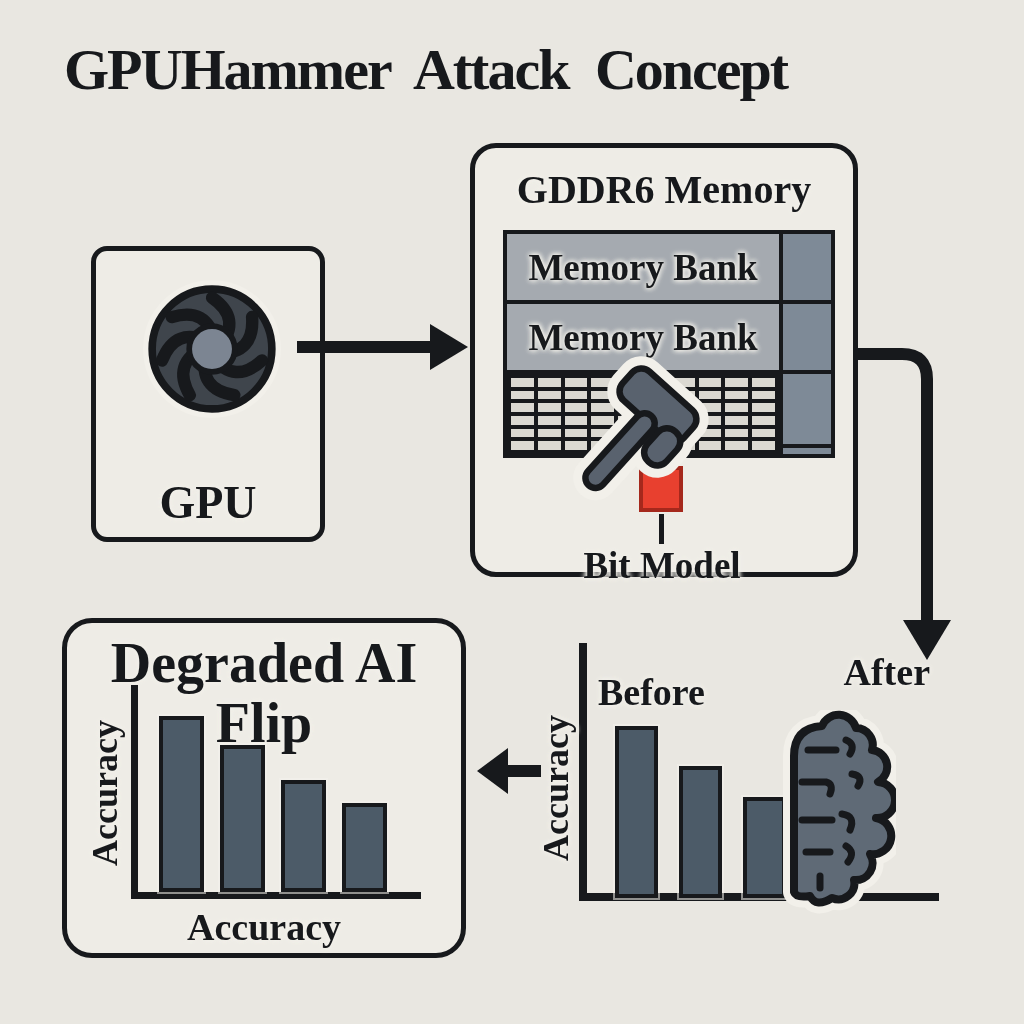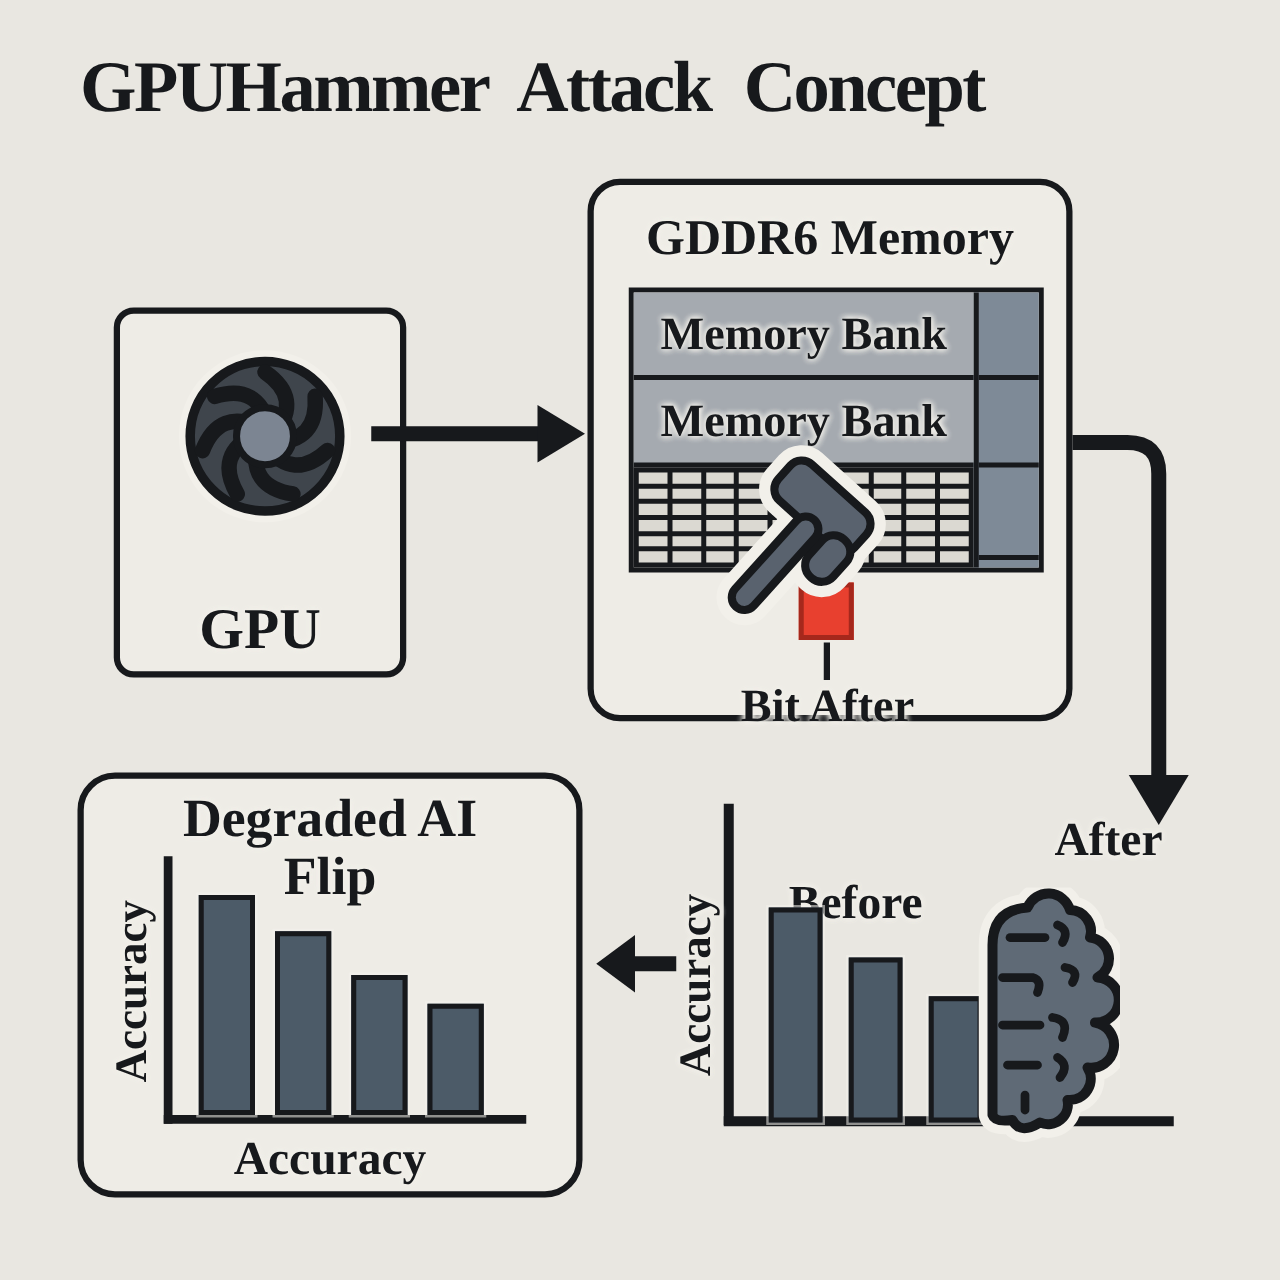--- a/index.html
+++ b/index.html
@@ -46,29 +46,29 @@
   
   .axis{position:absolute;background:var(--ink);}
   .bars{position:absolute;display:flex;align-items:flex-end;}
   .bar{background:var(--bar);border:4px solid var(--ink);box-sizing:border-box;
     box-shadow:0 0 0 2px rgba(244,242,236,.55);}
 
   
   .r-yaxis{left:579px;top:643px;width:8px;height:257px;}
   .r-xaxis{left:579px;top:893px;width:360px;height:8px;}
   .r-ylabel{left:556px;top:788px;transform:translate(-50%,-50%) rotate(-90deg);font-size:36px;font-weight:800;white-space:nowrap;}
-  .r-before{left:598px;top:700px;width:140px;text-align:right;font-size:38px;font-weight:800;}
+  .r-before{left:598px;top:670px;width:140px;text-align:left;font-size:38px;font-weight:800;}
   .r-after{left:790px;top:650px;width:140px;text-align:right;font-size:38px;font-weight:800;}
   .r-bars{left:615px;top:645px;width:176px;height:253px;gap:21px;z-index:1;}
   .r-bars .bar{width:43px;}
   .brain{position:absolute;left:772px;top:710px;z-index:2;}
 
   
   .degraded-box{left:62px;top:618px;width:404px;height:340px;border-radius:30px;}
-  .d-title{position:absolute;top:10px;left:0;right:0;text-align:center;font-size:43px;font-weight:800;line-height:1.08;}
+  .d-title{position:absolute;top:10px;left:0;right:0;text-align:center;font-size:56px;font-weight:800;line-height:1.08;}
   .d-yaxis{left:64px;top:62px;width:7px;height:214px;}
   .d-xaxis{left:64px;top:269px;width:290px;height:7px;}
   .d-ylabel{position:absolute;left:38px;top:170px;transform:translate(-50%,-50%) rotate(-90deg);font-size:36px;font-weight:800;white-space:nowrap;}
   .d-bars{left:92px;top:62px;width:262px;height:207px;gap:16px;}
   .d-bars .bar{width:45px;}
   .d-xlabel{position:absolute;left:0;right:0;top:282px;text-align:center;font-size:38px;font-weight:800;}
 
   .arrows{position:absolute;left:0;top:0;pointer-events:none;z-index:5;}
 </style>
 </head>
@@ -200,21 +200,21 @@
           </g>
           <g fill="var(--icon)" stroke="var(--ink)" stroke-width="9" stroke-linejoin="round">
             <rect x="-60" y="-78" width="114" height="54" rx="17"></rect>
             <rect x="22" y="-40" width="36" height="56" rx="17"></rect>
             <rect x="-14" y="-34" width="28" height="130" rx="14"></rect>
           </g>
         </g>
       </svg>
     </div>
     <div class="bit-line"></div>
-    <div class="bit-label halo-t">Bit After</div>
+    <div class="bit-label halo-t">Bit Model</div>
   </div>
 
   <div class="abs axis r-yaxis"></div>
   <div class="abs axis r-xaxis"></div>
   <div class="abs r-ylabel halo-t">Accuracy</div>
   <div class="abs r-before halo-t">Before</div>
   <div class="abs r-after halo-t">After</div>
   <div class="abs bars r-bars" id="rightBars">
       <div class="bar" style="height: 68%;"></div>
       <div class="bar" style="height: 52%;"></div>

